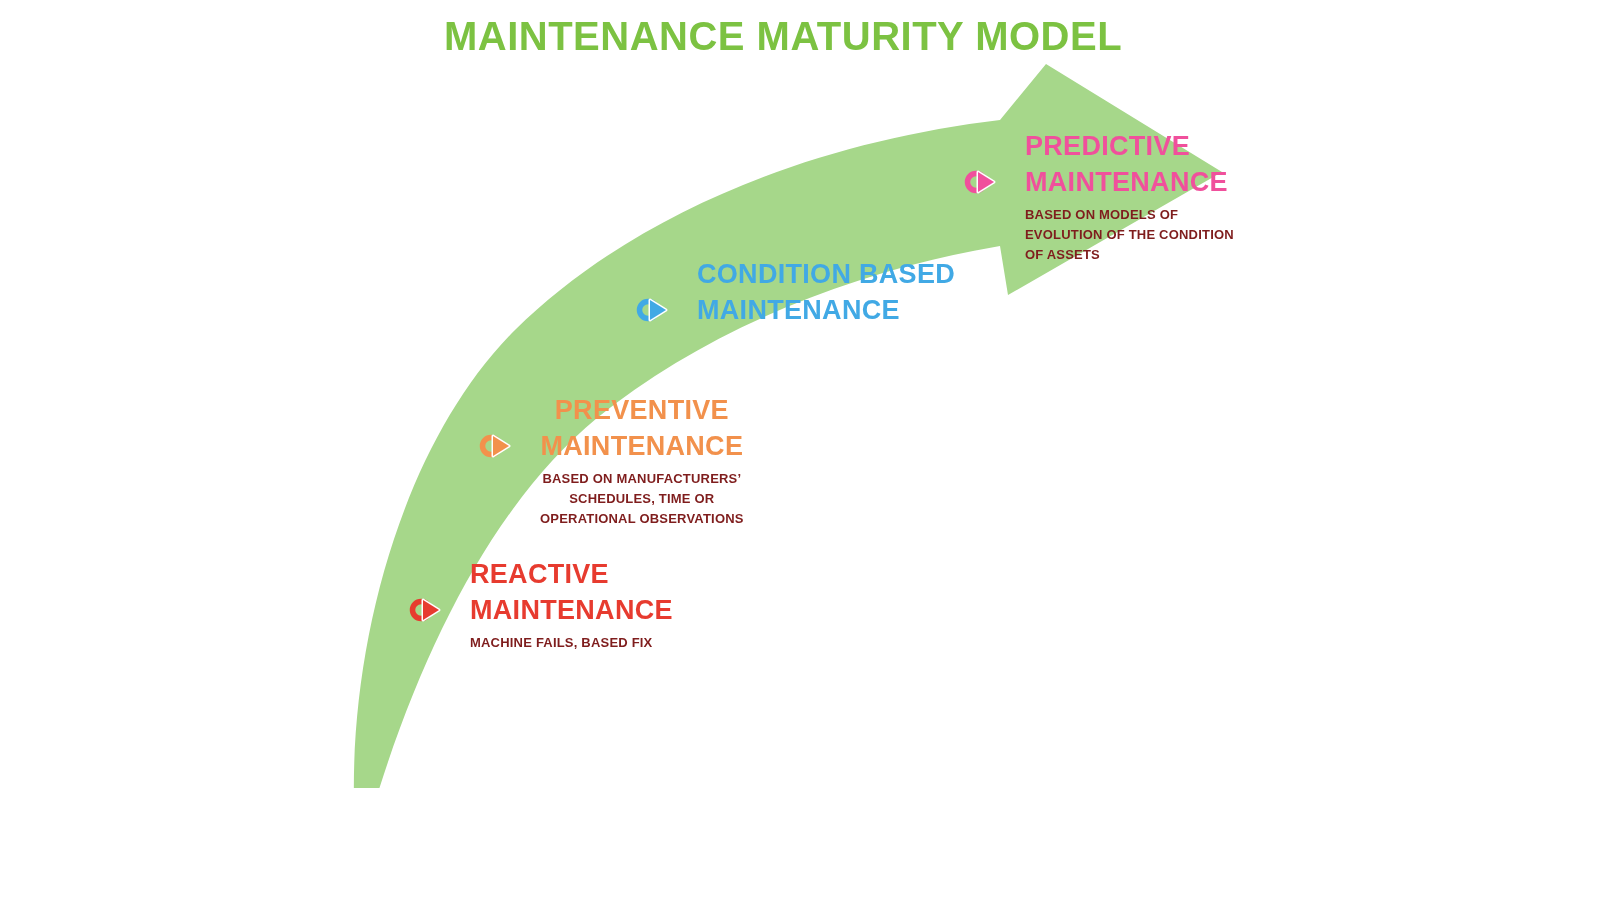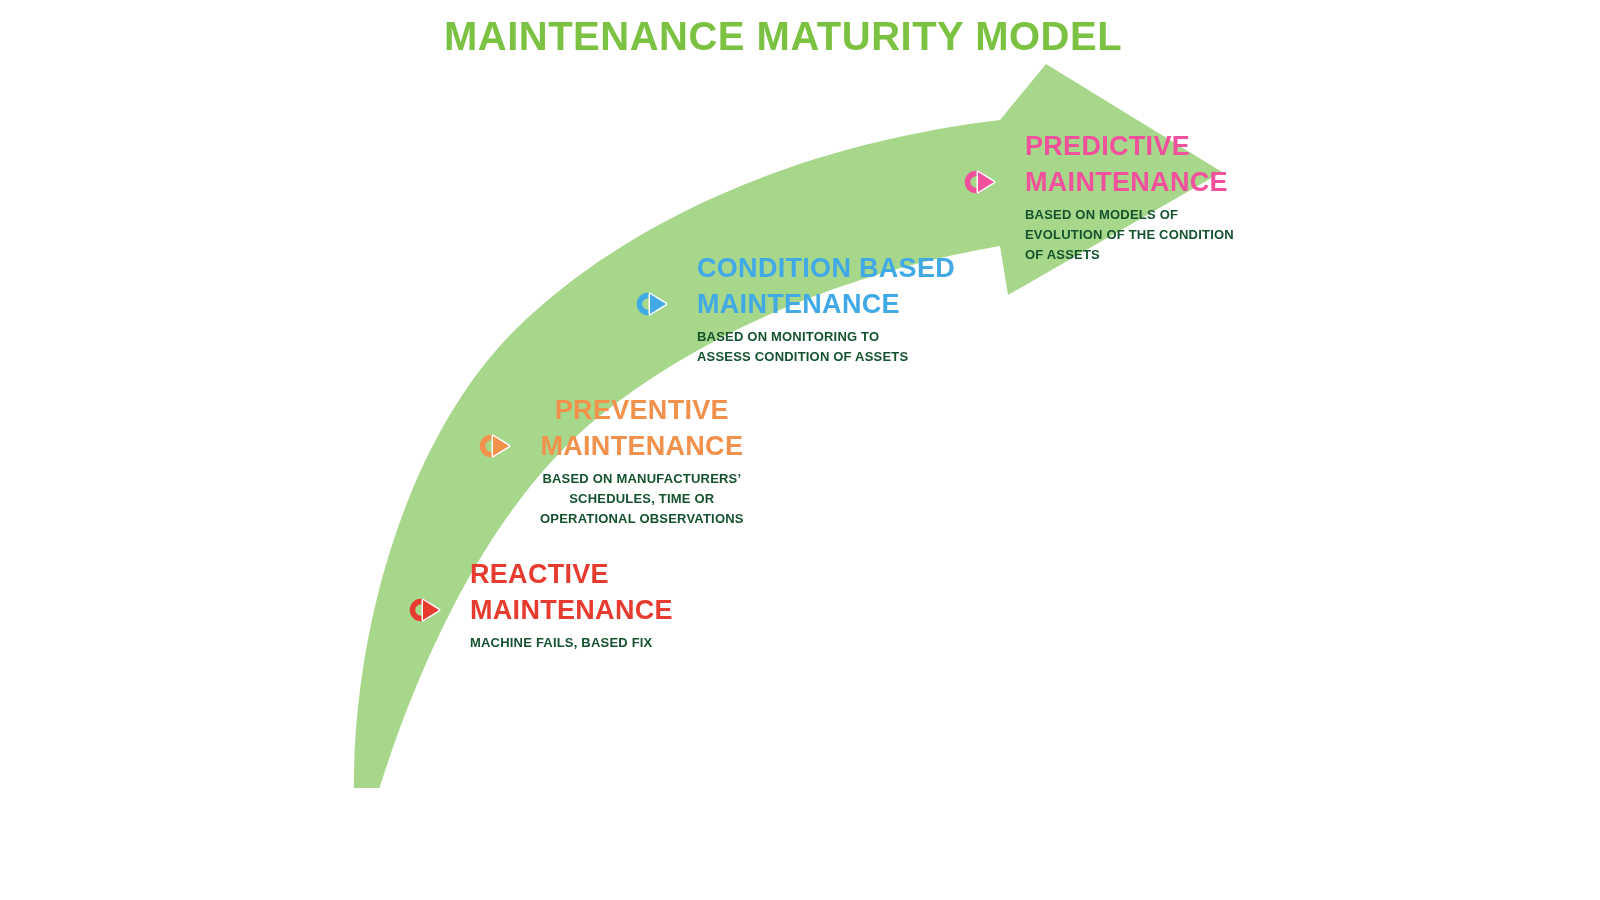--- a/index.html
+++ b/index.html
@@ -52,30 +52,30 @@
     letter-spacing: 0.3px;
     white-space: pre-line;
     color: currentColor;
   }
   .stage-desc {
     margin-top: 5px;
     font-size: 13px;
     font-weight: 700;
     line-height: 20px;
     letter-spacing: 0.2px;
-    color: #14532d;
+    color: #7f1d1d;
     white-space: pre-line;
   }
   .s0 { color: #e73b2f; }
   .s1 { color: #f2914c; text-align: center; }
   .s2 { color: #41a9e5; }
   .s3 { color: #f0509c; }
   .stage-reactive   { left: 470px;  top: 556px; }
   .stage-preventive { left: 540px;  top: 392px; }
-  .stage-condition  { left: 697px;  top: 250px; }
+  .stage-condition  { left: 697px;  top: 256px; }
   .stage-predictive { left: 1025px; top: 128px; }
 </style>
 </head>
 <body>
 
 <div class="canvas">
 
   <svg class="arrow-svg" viewBox="0 0 1600 900" aria-hidden="true">
     <path fill="#a6d78a" d="M 358 862
          C 338 690, 390 455, 515 330
@@ -113,22 +113,20 @@
 OPERATIONAL OBSERVATIONS</div>
   </div>
 
   <div class="stage stage-condition s2">
     <svg class="icon" viewBox="0 0 36 36" aria-hidden="true">
       <circle cx="13" cy="18" r="8.5" fill="none" stroke="currentColor" stroke-width="5.5"></circle>
       <path d="M15 8 L31 18 L15 28 Z" fill="currentColor" stroke="#ffffff" stroke-width="3" stroke-linejoin="round" paint-order="stroke"></path>
     </svg>
     <div class="stage-heading">CONDITION BASED
 MAINTENANCE</div>
-    <div class="stage-desc">BASED ON MONITORING TO
-ASSESS CONDITION OF ASSETS</div>
   </div>
 
   <div class="stage stage-predictive s3">
     <svg class="icon" viewBox="0 0 36 36" aria-hidden="true">
       <circle cx="13" cy="18" r="8.5" fill="none" stroke="currentColor" stroke-width="5.5"></circle>
       <path d="M15 8 L31 18 L15 28 Z" fill="currentColor" stroke="#ffffff" stroke-width="3" stroke-linejoin="round" paint-order="stroke"></path>
     </svg>
     <div class="stage-heading">PREDICTIVE
 MAINTENANCE</div>
     <div class="stage-desc">BASED ON MODELS OF

